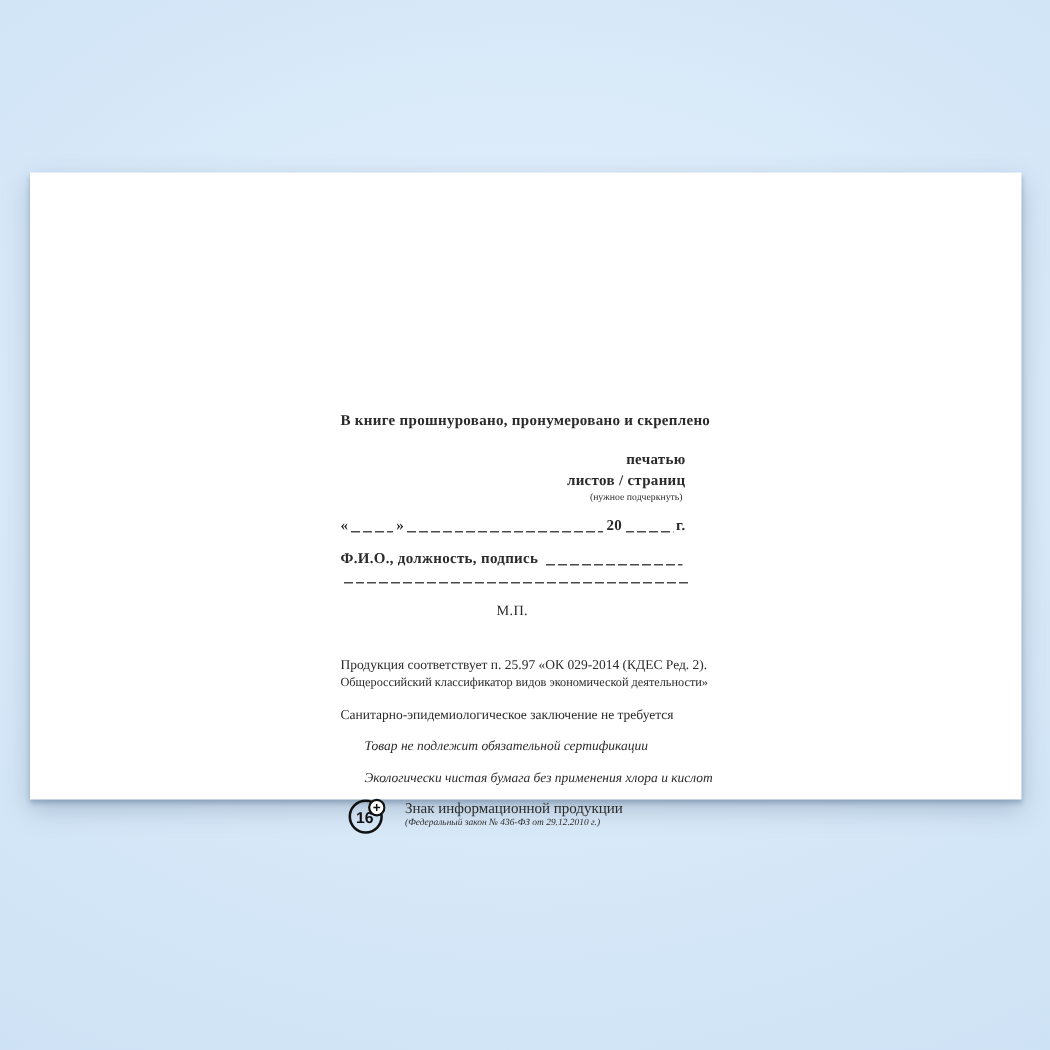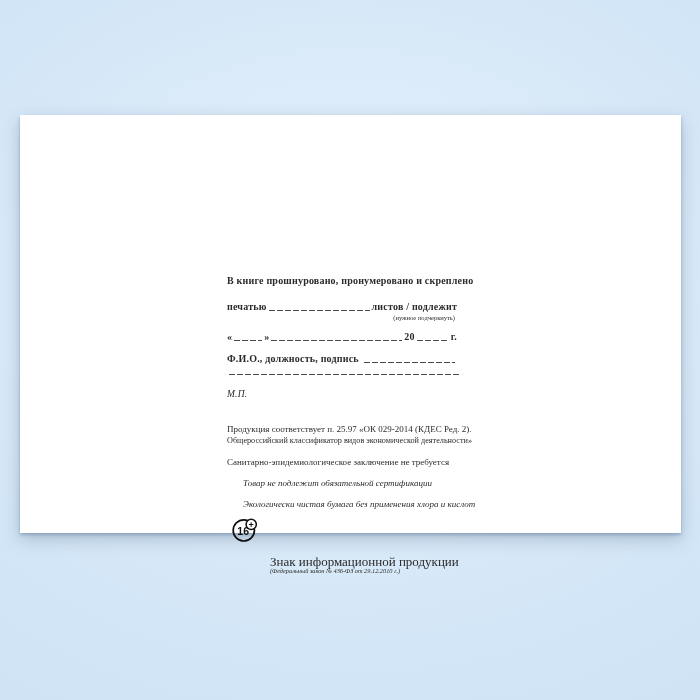--- a/index.html
+++ b/index.html
@@ -50,61 +50,60 @@
     font-weight: bold;
     font-size: 10px;
     line-height: 13px;
     letter-spacing: 0.2px;
   }
   .stitch-line1 {
     text-align: justify;
     text-align-last: justify;
     white-space: nowrap;
   }
-  .row-sheets { margin-top: 13px; }
+  .row-sheets { margin-top: 13px; flex-direction: column; }
   .under-note {
     font-weight: normal;
     font-size: 6.5px;
     line-height: 8px;
     text-align: right;
     letter-spacing: 0;
     margin-top: 1px;
     padding-right: 2px;
   }
   .row-date { margin-top: 8px; }
   .row-fio  { margin-top: 9px; }
   .row-fio .blank { margin-left: 5px; }
   .full-line { margin-top: 11px; width: 100%; }
   .mp {
     font-weight: normal;
     font-size: 9.5px;
     line-height: 12px;
-    text-align: left;
+    text-align: center;
     margin-top: 11px;
     padding-right: 1px;
-    font-style: italic;
   }
 
   .lower { font-weight: normal; white-space: nowrap; }
   .compliance { margin-top: 23px; }
   .compliance-l1 { font-size: 9px;   line-height: 12px; }
   .compliance-l2 { font-size: 8.2px; line-height: 11px; text-align: right; }
   .compliance-l3 { font-size: 8.6px; line-height: 11px; font-style: italic; }
   .statement { font-size: 9px; line-height: 12px; margin-top: 9px; }
   .statement + .statement { margin-left: 16px; margin-top: 9px; font-style: italic; }
   .stmt-1 { margin-top: 10px; }
 
   .agemark-row {
     margin-top: 7px;
     display: flex;
     align-items: flex-start;
   }
   .agemark-icon { flex: 0 0 25px; margin-left: 5px; }
   .agemark-text { margin-left: 13px; padding-top: 3px; }
-  .agemark-label { font-size: 13px; line-height: 11px; margin-top: 36px; }
+  .agemark-label { font-size: 10px; line-height: 11px; }
   .agemark-law {
     font-size: 6.3px;
     line-height: 8px;
     font-style: italic;
   }
   svg text {
     font-family: "Liberation Sans", "DejaVu Sans", sans-serif;
     fill: #111;
   }
 </style>
@@ -113,21 +112,21 @@
 
 <div class="page">
   <div class="col">
 
     <div class="stitch">
       <div class="stitch-line1">В книге прошнуровано, пронумеровано и скреплено</div>
 
       <div class="row row-sheets">
         <span>печатью</span>
         <span class="blank"></span>
-        <span>листов / подлежит</span>
+        <span>листов / страниц</span>
       </div>
       <div class="under-note">(нужное подчеркнуть)</div>
 
       <div class="row row-date">
         <span>«</span>
         <span class="blank w28"></span>
         <span>»</span>
         <span class="blank"></span>
         <span>20</span>
         <span class="blank w32"></span>

